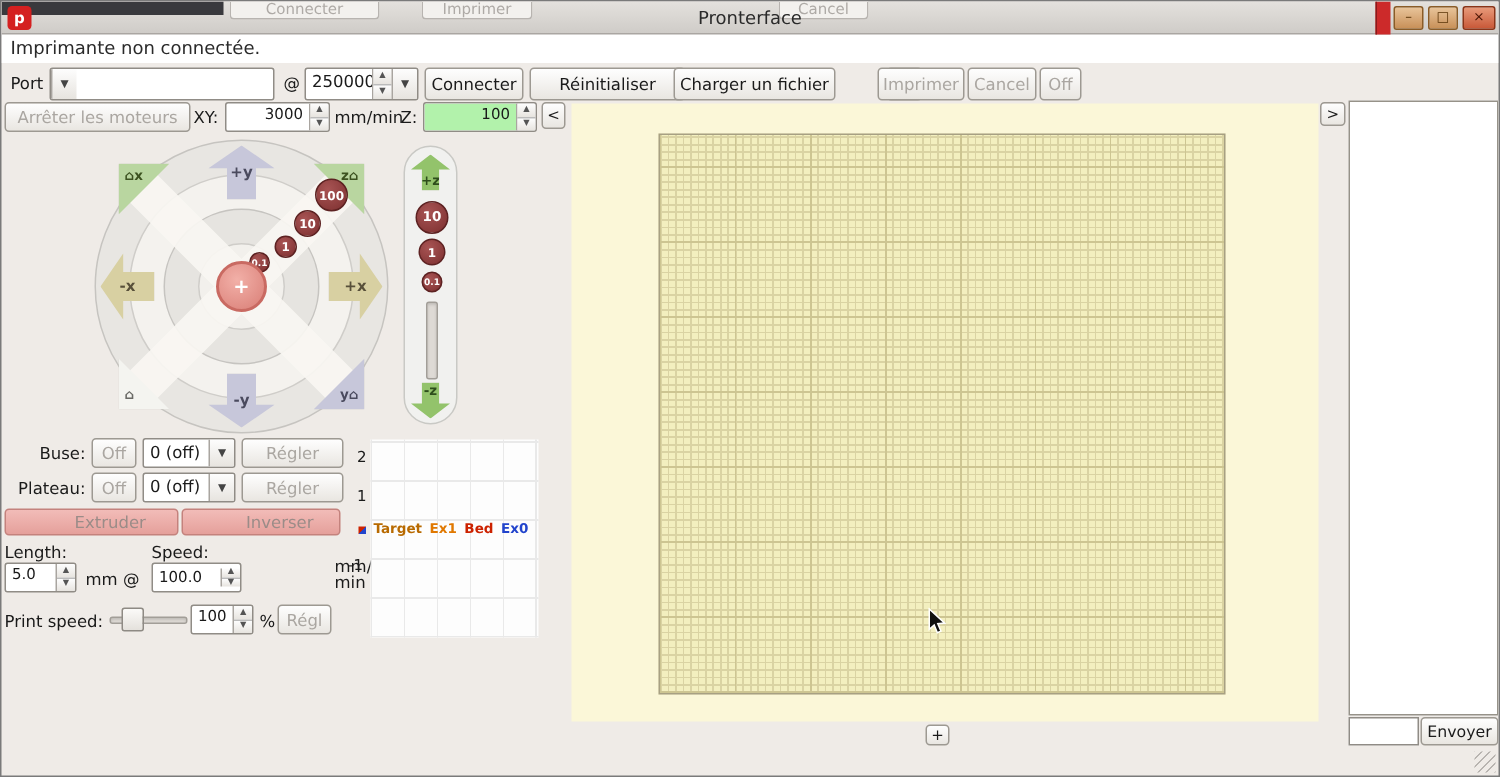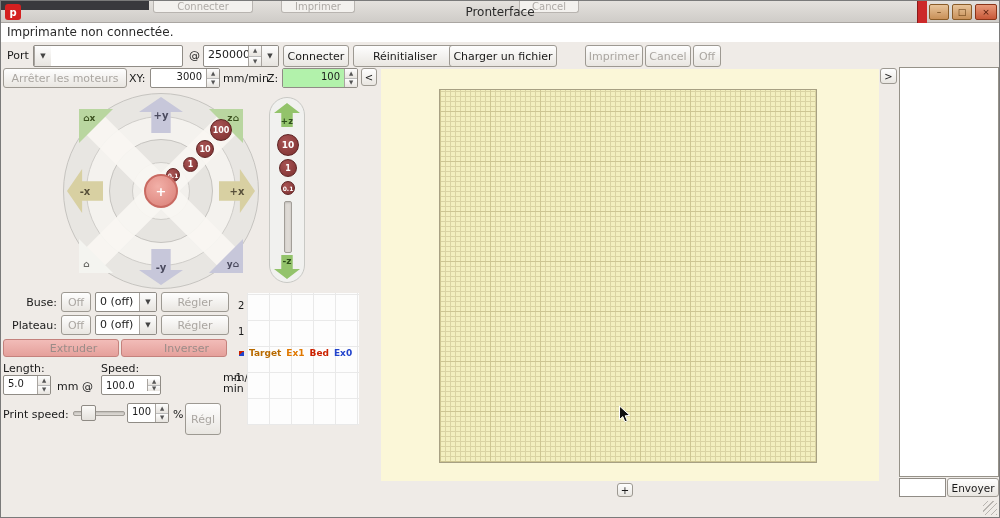--- a/index.html
+++ b/index.html
@@ -259,21 +259,21 @@
     <div class="handle" style="left:8px;top:1px;width:15px;height:16px;"></div>
   </div>
   <div class="spin" style="left:126px;top:402px;width:42px;height:20px;">
     <span class="val" style="text-align:left;">100</span>
     <span class="spinbtns">
         <span>▲</span>
         <span>▼</span>
       </span>
   </div>
   <span class="lbl" style="left:172px;top:407px;">%</span>
-  <div class="btn dis" style="left:184px;top:402px;width:36px;height:32px;">Régl</div>
+  <div class="btn dis" style="left:184px;top:402px;width:36px;height:20px;">Régl</div>
 
   <div id="graph" class="abs" style="left:246px;top:292px;width:112px;height:132px;"></div>
   <span class="lbl" style="left:237px;top:299px;font-size:10px;">2</span>
   <span class="lbl" style="left:237px;top:325px;font-size:10px;">1</span>
   <span class="lbl" style="left:231px;top:371px;font-size:10px;">-1</span>
   <div class="legend" style="left:238px;top:347px;">
     <span class="lgtick"></span>
     <span class="lg0">Target</span>
     <span class="lg1">Ex1</span>
     <span class="lg2">Bed</span>

